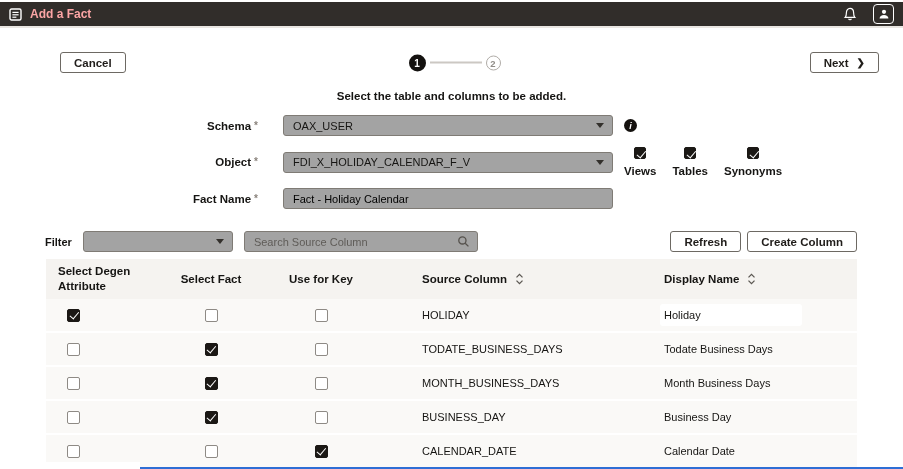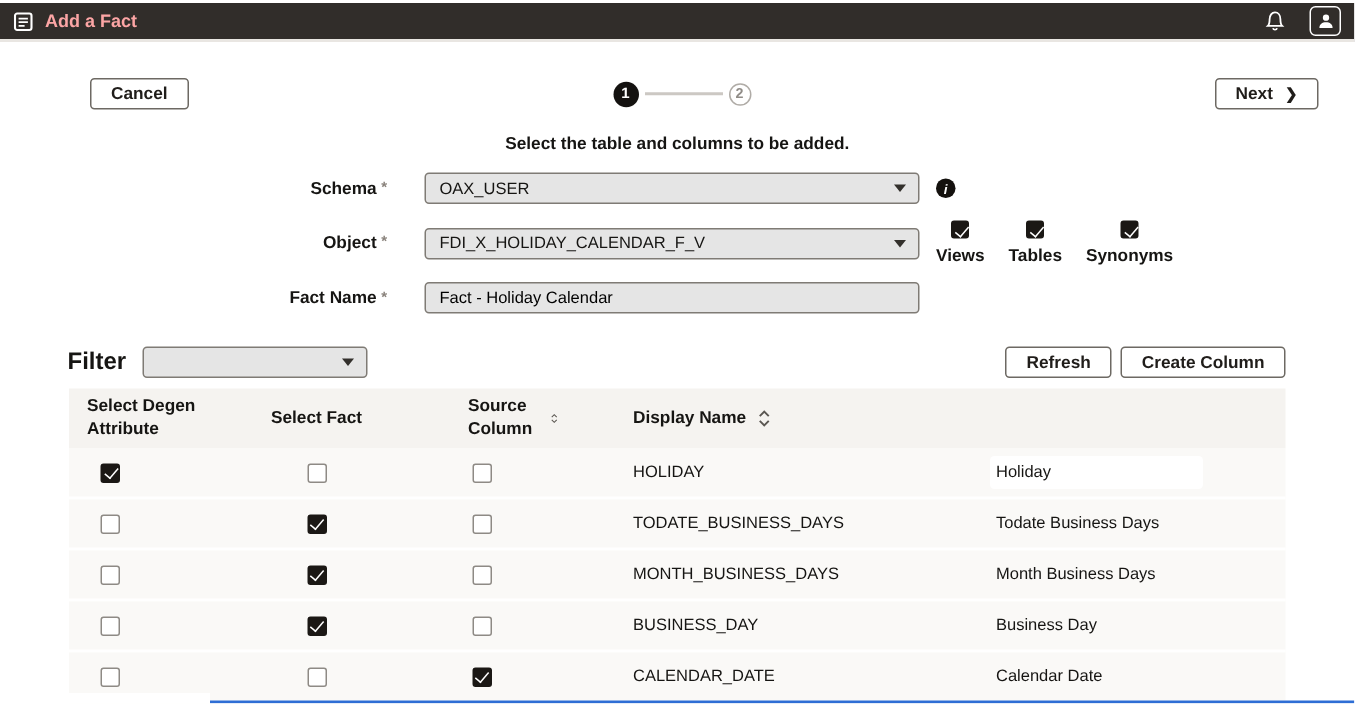--- a/index.html
+++ b/index.html
@@ -39,21 +39,21 @@
     color:#908c87; font-size:9.5px; font-weight:600; display:flex; align-items:center; justify-content:center;
   }
   .caption { text-align:center; font-size:11.5px; font-weight:700; margin-top:17px; }
   
   .form { margin-top:13px; display:flex; flex-direction:column; gap:11px; }
   .frow { display:flex; align-items:center; }
   .flabel { width:258px; text-align:right; font-size:11.5px; font-weight:700; }
   .req { color:#8a837c; font-size:10px; vertical-align:top; margin-left:3px; }
   .control { margin-left:25px; width:330px; position:relative; }
   .select, .tinput {
-    width:100%; height:21px; border:1px solid #7f7b75; border-radius:3px; background:#e5e5e5;
+    width:100%; height:21px; border:1px solid #7f7b75; border-radius:3px; background:#a3a3a3;
     display:flex; align-items:center; padding:0 9px; font-size:11px;
   }
   .select { padding-right:24px; cursor:pointer; }
   .select::after {
     content:""; position:absolute; right:9px; top:8px;
     border-left:4px solid transparent; border-right:4px solid transparent; border-top:5px solid #33302c;
   }
   .info-icon {
     width:13px; height:13px; border-radius:50%; background:#14110e; color:#fff;
     font-size:9px; font-weight:700; font-style:italic;
@@ -64,21 +64,21 @@
   
   .cb { width:13px; height:13px; border:1.5px solid #8e8a85; border-radius:2px; background:#fff; position:relative; display:inline-block; cursor:pointer; flex:0 0 auto; }
   .cb.sm { width:12px; height:12px; }
   .cb.checked { background:#1b1815; border-color:#1b1815; }
   .cb.checked::after {
     content:""; position:absolute; left:3.5px; top:0.5px; width:4px; height:7.5px;
     border-right:1.6px solid #fff; border-bottom:1.6px solid #fff; transform:rotate(40deg);
   }
   
   .filterbar { display:flex; align-items:center; margin:22px 46px 0 45px; }
-  .filterlabel { font-size:16px; font-weight:700; }
+  .filterlabel { font-size:11px; font-weight:700; }
   .filter-select { width:150px; margin-left:11px; position:relative; }
   .searchwrap { width:234px; margin-left:11px; position:relative; }
   .tinput.search { padding-right:26px; }
   .tinput.search::placeholder { color:#5f5c58; opacity:1; }
   .search-icon { position:absolute; right:8px; top:4px; }
   .fb-buttons { margin-left:auto; display:flex; gap:6px; }
   
   .table { margin:7px 46px 0 46px; }
   .thead, .trow { display:grid; grid-template-columns:110px 110px 110px 242px 1fr; }
   .thead { background:#f5f3f0; min-height:40px; align-items:center; font-size:11.5px; font-weight:700; }
@@ -184,30 +184,40 @@
     </div>
   </div>
 
   <div class="filterbar">
     <span class="filterlabel">Filter</span>
     <div class="filter-select">
       <div class="select">
           <span></span>
         </div>
     </div>
+    <div class="searchwrap">
+      <input class="tinput search" type="text" placeholder="Search Source Column" style="">
+      <span class="search-icon" style="cursor:pointer;">
+        <svg width="13" height="13" viewBox="0 0 13 13" fill="none" stroke="#55514c" stroke-width="1.3">
+            <circle cx="5.4" cy="5.4" r="3.6"></circle>
+            <line x1="8.2" y1="8.2" x2="11.4" y2="11.4"></line>
+          </svg>
+      </span>
+    </div>
     <div class="fb-buttons">
       <button class="btn">Refresh</button>
       <button class="btn">Create Column</button>
     </div>
   </div>
 
   <div class="table">
     <div class="thead">
       <div class="th">Select Degen Attribute</div>
       <div class="th center">Select Fact</div>
+      <div class="th center">Use for Key</div>
       <div class="th pad46">
         <span>Source Column</span>
         <svg width="9" height="12" viewBox="0 0 9 12" fill="none" stroke="#5b5752" stroke-width="1.3">
             <path d="M1.5 4.4 L4.5 1.4 L7.5 4.4"></path>
             <path d="M1.5 7.6 L4.5 10.6 L7.5 7.6"></path>
           </svg>
       </div>
       <div class="th pad46">
         <span>Display Name</span>
         <svg width="9" height="12" viewBox="0 0 9 12" fill="none" stroke="#5b5752" stroke-width="1.3">

